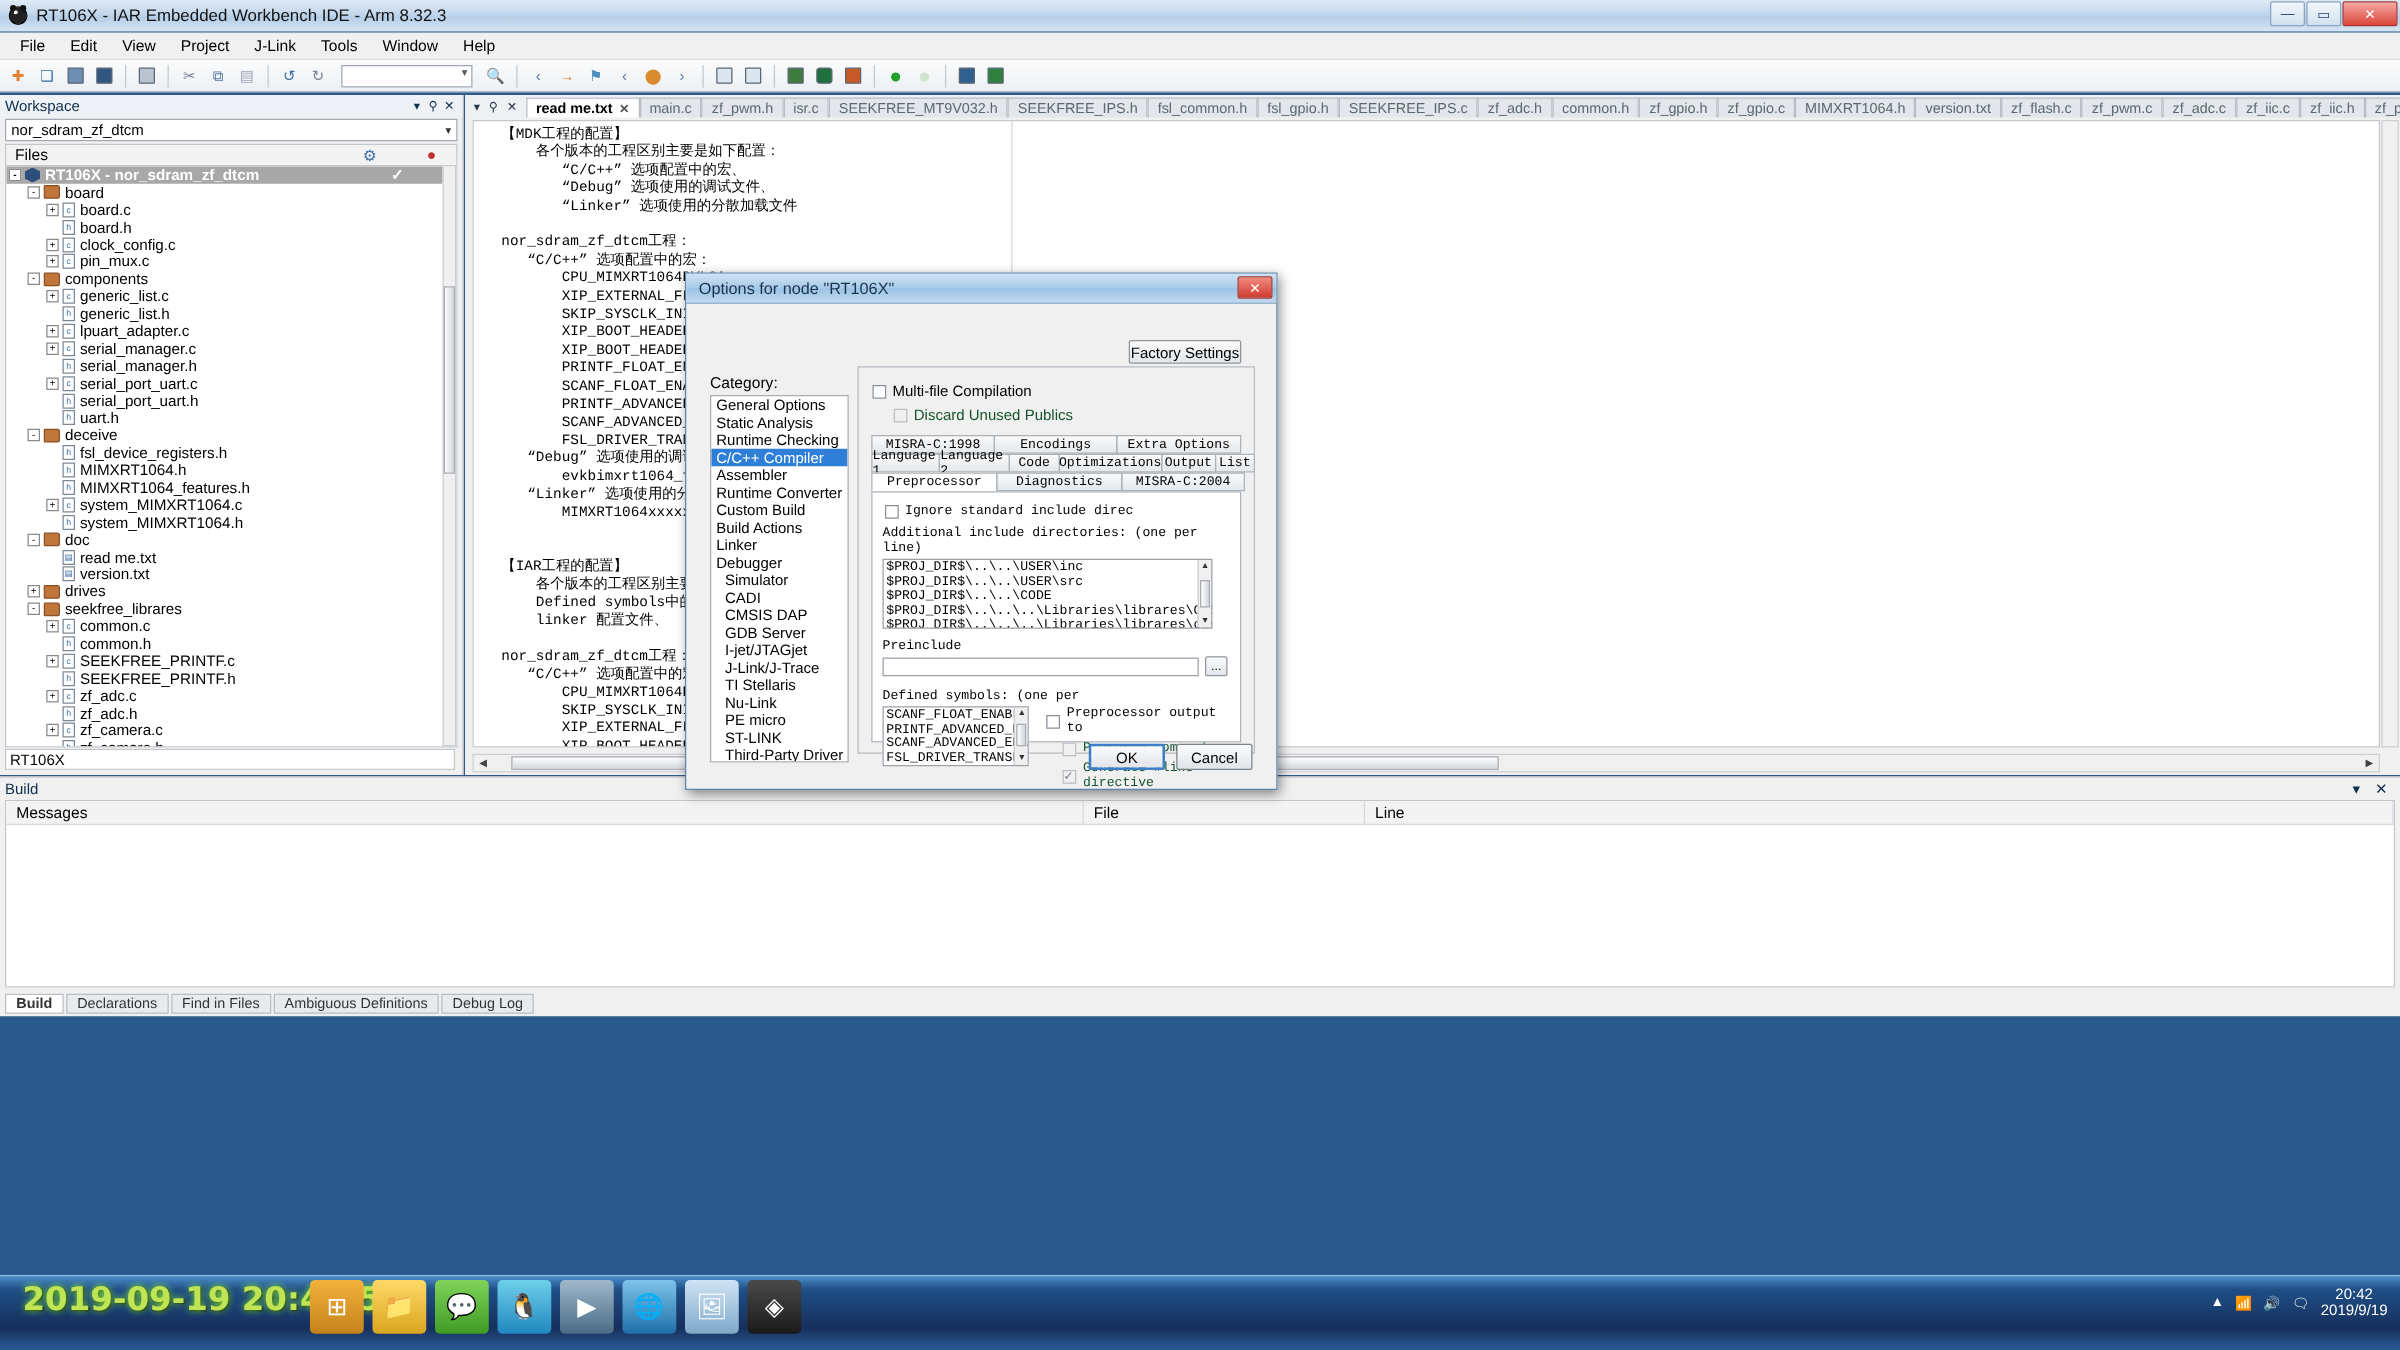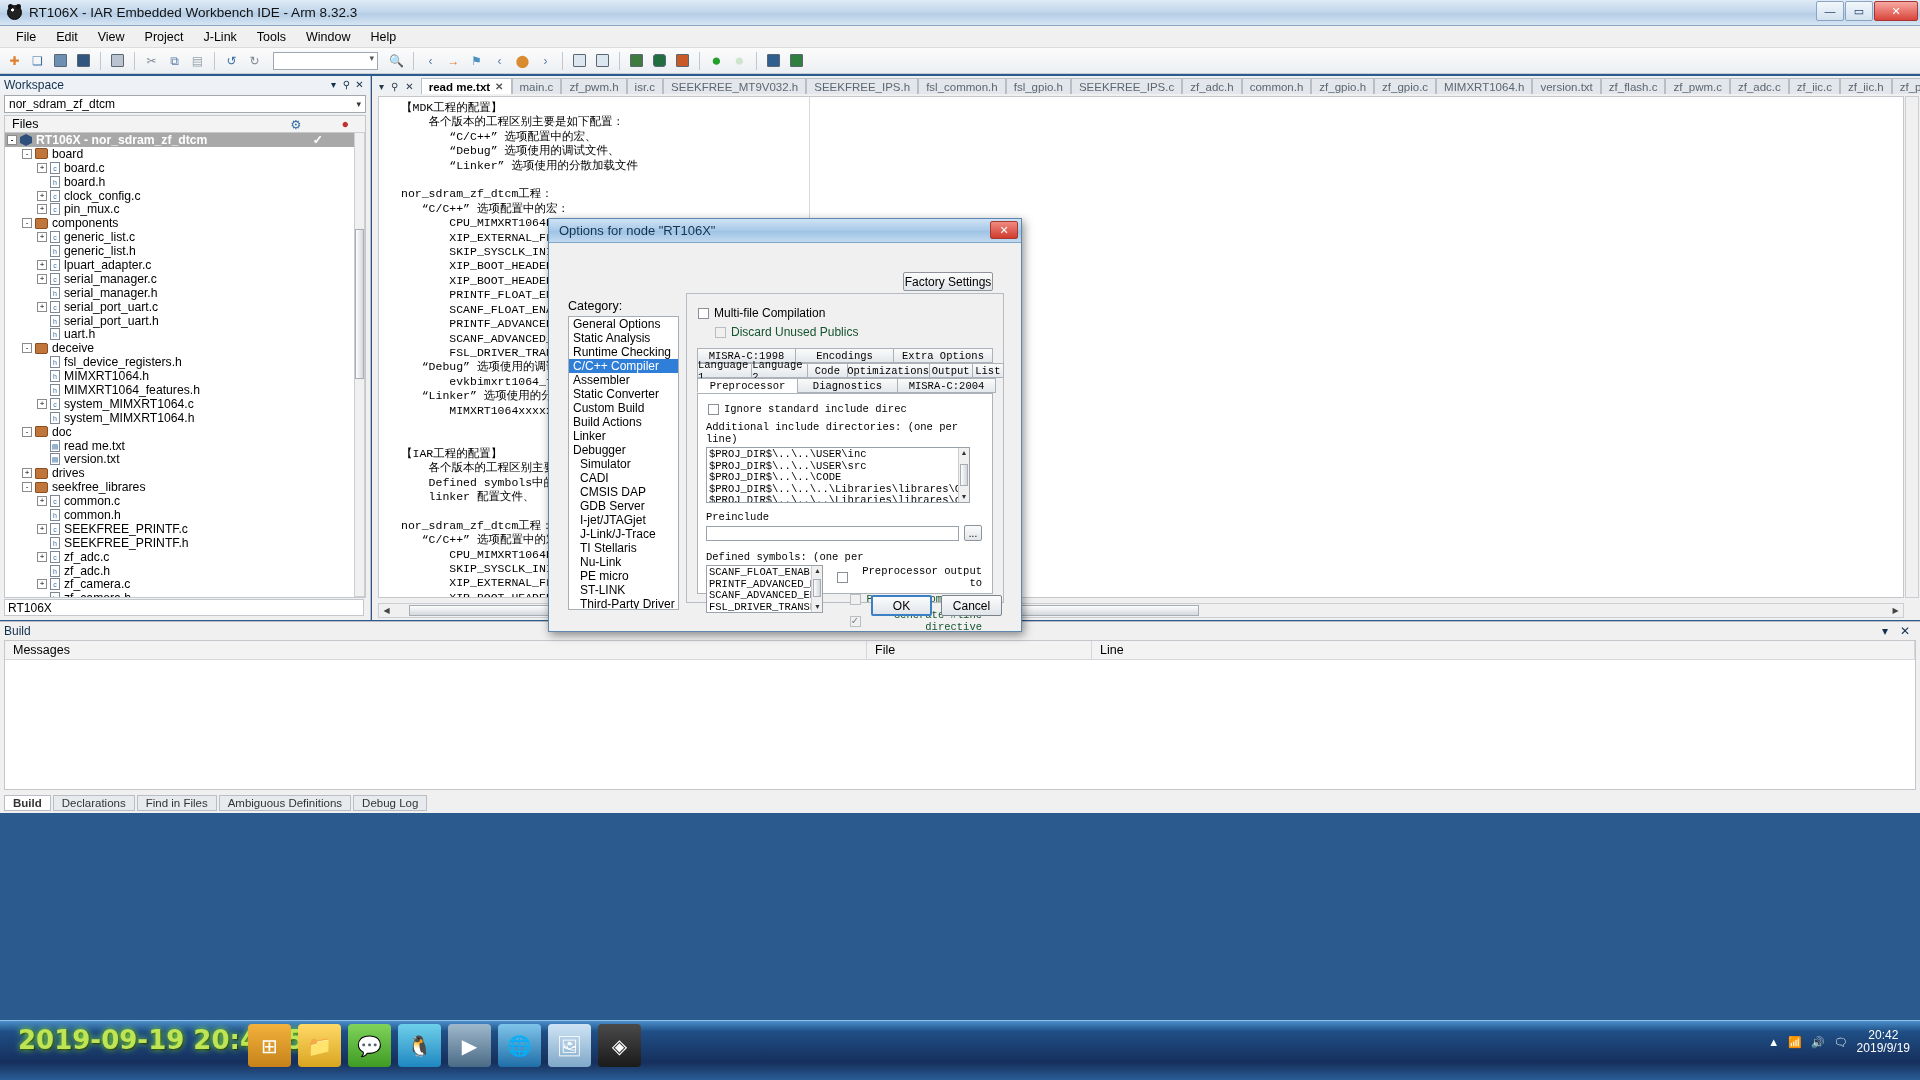--- a/index.html
+++ b/index.html
@@ -147,21 +147,21 @@
   .cat-item.sel { background:#2f7fd9; color:#fff; }
   .panel { position:absolute; left:137px; top:50px; width:318px; height:310px;
            border:1px solid #b6bcc3; background:#f0f0f0; }
   .fsbtn { position:absolute; right:10px; top:-22px; width:90px; height:19px; font-size:12px;
            border:1px solid #8d949c; border-radius:2px; background:linear-gradient(#fbfbfb,#e2e6ea);
            display:flex; align-items:center; justify-content:center; }
   .cbx { width:11px; height:11px; border:1px solid #8a9099; background:#fff; flex:none; display:inline-block;
          position:relative; }
   .cbx.dis { background:#f0f0f0; border-color:#b9bec4; }
   .cbx.chk:after{ content:"✓"; position:absolute; left:0px; top:-3px; font-size:11px; color:#707880; }
-  .row { display:flex; align-items:center; gap:5px; font-size:12px;text-align:right; }
+  .row { display:flex; align-items:center; gap:5px; font-size:12px; }
   .dis { color:#14532d; }
   .tabrow { display:flex; }
   .dtab { height:15px; border:1px solid #acb2b9; background:linear-gradient(#fafafa,#e4e8ec);
           font-family:"Liberation Mono", monospace; font-size:10.5px; display:flex; align-items:center;
           justify-content:center; margin-right:-1px; }
   .dtab.active { background:#fff; border-bottom-color:#fff; }
   .tabpane { border:1px solid #acb2b9; background:#fff; position:relative; }
   .mono { font-family:"Liberation Mono", monospace; font-size:10.5px; }
   .lbox { border:1px solid #9aa1a9; background:#fff; position:relative; overflow:hidden; }
   .lbox .ln { font-family:"Liberation Mono", monospace; font-size:10.5px; line-height:11.6px;
@@ -691,21 +691,21 @@
     </div>
     <div class="dlg-body">
 
       <div class="cat-lbl">Category:</div>
       <div class="cat-list" id="catlist">
           <div class="cat-item">General Options</div>
           <div class="cat-item">Static Analysis</div>
           <div class="cat-item">Runtime Checking</div>
           <div class="cat-item sel">C/C++ Compiler</div>
           <div class="cat-item">Assembler</div>
-          <div class="cat-item">Static Converter</div>
+          <div class="cat-item">Runtime Converter</div>
           <div class="cat-item">Custom Build</div>
           <div class="cat-item">Build Actions</div>
           <div class="cat-item">Linker</div>
           <div class="cat-item">Debugger</div>
           <div class="cat-item sub">Simulator</div>
           <div class="cat-item sub">CADI</div>
           <div class="cat-item sub">CMSIS DAP</div>
           <div class="cat-item sub">GDB Server</div>
           <div class="cat-item sub">I-jet/JTAGjet</div>
           <div class="cat-item sub">J-Link/J-Trace</div>

